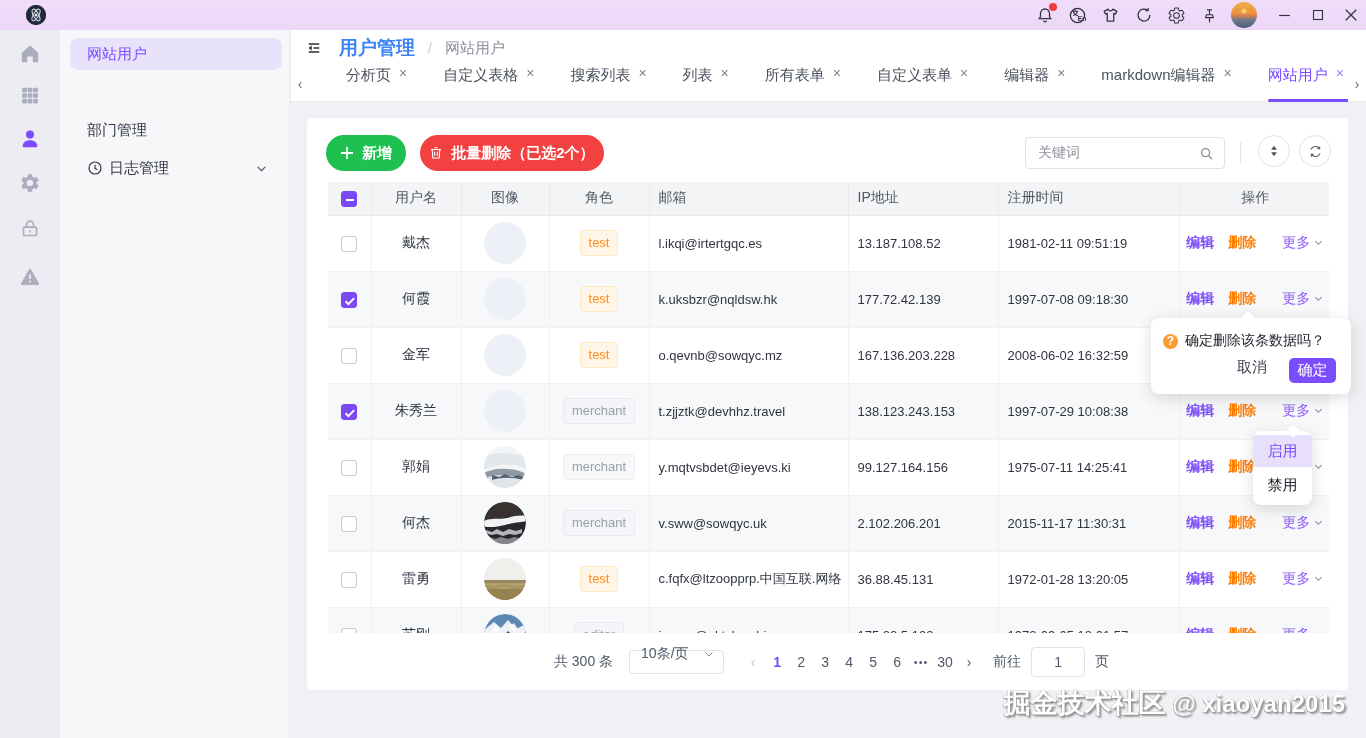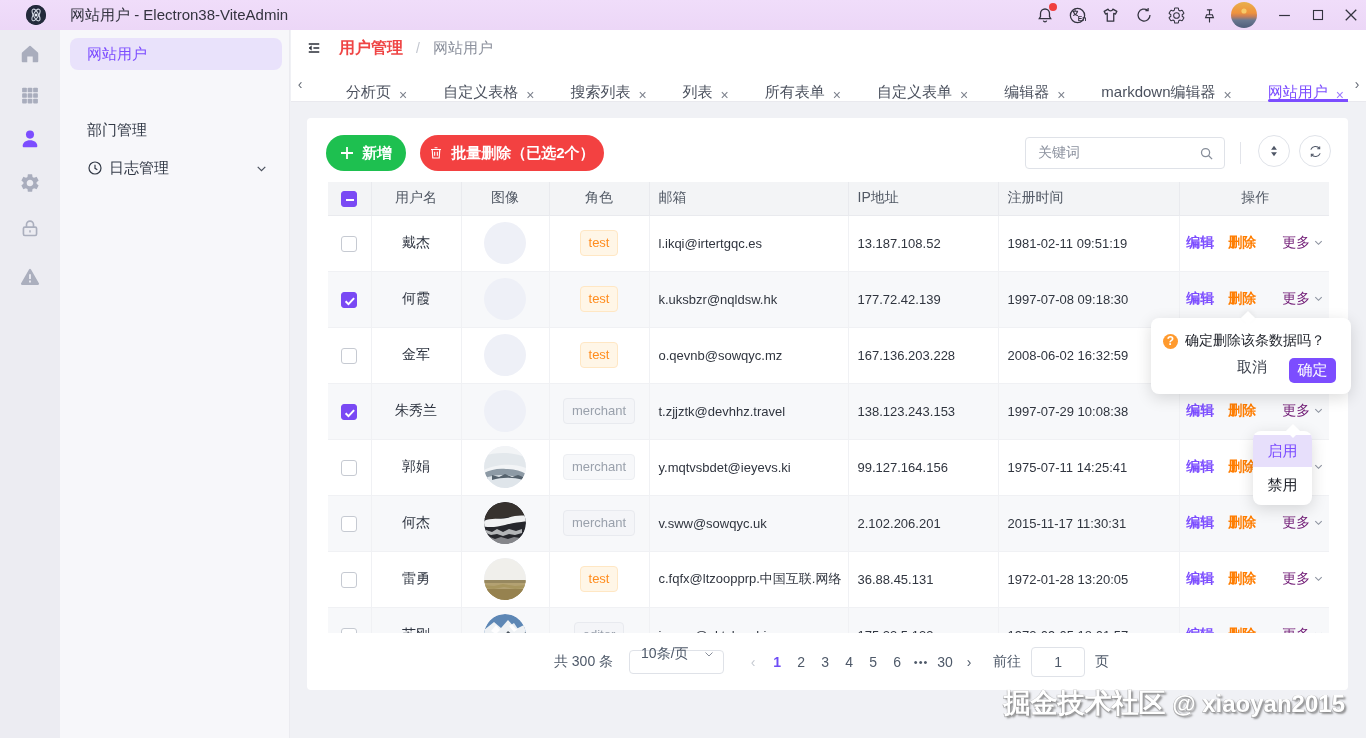--- a/index.html
+++ b/index.html
@@ -13,27 +13,27 @@
 .tbi{width:33px;height:30px;display:flex;align-items:center;justify-content:center;position:relative}
 .winbtn{width:33px;height:30px;display:flex;align-items:center;justify-content:center;color:#33333f}
 .rail{position:absolute;left:0;top:30px;width:60px;height:708px;background:#ececf2}
 .rail .ric{position:absolute;left:50%;transform:translateX(-50%)}
 .side{position:absolute;left:60px;top:30px;width:230px;height:708px;background:#f7f7fa;border-right:1px solid #ebebf0}
 .mitem{position:absolute;left:10px;width:212px;height:32px;border-radius:8px;display:flex;align-items:center;padding-left:17px;font-size:15px;color:#333a47}
 .mitem.active{background:#e9e2fb;color:#7c4dff}
 .main{position:absolute;left:291px;top:30px;width:1075px;height:708px;background:#f0f1f5}
 .crumb{position:absolute;left:0;top:0;width:1075px;height:36px;background:#fff;display:flex;align-items:center}
 .crumb .fold{margin-left:16px;margin-right:18px;display:flex}
-.crumb .b1{font-weight:bold;font-size:16px;color:#ef4444}
+.crumb .b1{font-weight:bold;font-size:19px;color:#3b82f6}
 .crumb .sep{color:#c2c6cf;margin:0 13px;font-size:14px}
 .crumb .b2{font-size:15px;color:#8b909c}
 .tabbar{position:absolute;left:0;top:36px;width:1075px;height:36px;background:#fff;border-bottom:1px solid #e9e9ee;display:flex;align-items:center}
 .tabarrow{width:18px;text-align:center;color:#646a75;font-size:14px;flex:none}
 .tabs{display:flex;flex:1;height:36px;margin-left:19px;overflow:hidden}
-.tab{position:relative;display:flex;align-items:flex-end;height:36px;padding:0 18px;font-size:15px;color:#4b515e;white-space:nowrap}
+.tab{position:relative;display:flex;align-items:flex-start;height:36px;padding:0 18px;font-size:15px;color:#4b515e;white-space:nowrap}
 .tab .x{margin-left:8px;font-size:14px;color:#7d828d;line-height:1}
 .tab.active{color:#7c4dff}
 .tab.active .x{color:#9d7bff}
 .tab.active::after{content:"";position:absolute;left:18px;right:12px;bottom:0;height:3px;background:#7c4dff;border-radius:2px}
 .content{position:absolute;left:0;top:72px;width:1075px;height:636px;background:#f0f1f5}
 .card{position:absolute;left:16px;top:16px;width:1041px;height:572px;background:#fff;border-radius:4px}
 .toolbar{position:absolute;left:19px;top:17px;right:19px;height:36px}
 .btn{display:inline-flex;align-items:center;justify-content:center;height:36px;border-radius:18px;color:#fff;font-size:15px;font-weight:bold;vertical-align:top}
 .btn-green{width:80px;background:#1ec050}
 .btn-red{width:184px;background:#f34141;margin-left:10px}
@@ -56,21 +56,21 @@
 tbody tr.even td{background:#f7f8fa}
 .ckbox{display:inline-block;width:16px;height:16px;border:1px solid #c6cad2;border-radius:3px;background:#fff;vertical-align:middle}
 .ckbox.on{border-color:#7a49f4;background:#7a49f4;position:relative}
 .ava{display:inline-block;width:42px;height:42px;border-radius:50%;background:#eef0f7;vertical-align:middle}
 .tag{display:inline-block;height:26px;line-height:24px;padding:0 8px;border-radius:4px;font-size:13px}
 .tag-test{background:#fff6e7;border:1px solid #ffe7c4;color:#ff8d1f}
 .tag-mer{background:#f7f8fa;border:1px solid #eceef2;color:#9aa1ac}
 tbody tr.even .tag-mer{background:#f4f5f8;border-color:#e8eaef}
 .lk-e{color:#7c4dff;font-weight:bold}
 .lk-d{color:#ff7d00;font-weight:bold;margin-left:14px}
-.lk-m{color:#701a75;margin-left:26px}
+.lk-m{color:#8b5cf6;margin-left:26px}
 .pager{position:absolute;left:4px;top:528px;width:1041px;height:32px;display:flex;align-items:center;justify-content:center;font-size:14px;color:#4e5969}
 .pager .total{margin-right:16px}
 .psel{width:95px;height:24px;border:1px solid #dfe2e8;border-radius:4px;display:flex;align-items:center;padding:0 8px 16px 11px;margin-right:17px;color:#4e5969}
 .psel svg{margin-left:auto}
 .pnum{width:24px;text-align:center;flex:none}
 .pnum.cur{color:#6e4df6;font-weight:bold}
 .parrow{width:24px;text-align:center}
 .goto{margin-left:12px;margin-right:0}
 .ginput{display:inline-block;width:54px;height:30px;border:1px solid #dfe2e8;border-radius:4px;text-align:center;line-height:28px;margin:0 10px;background:#fff}
 .popconfirm{position:absolute;left:1151px;top:318px;width:200px;height:76px;background:#fff;border-radius:8px;box-shadow:0 4px 16px rgba(0,0,0,.14);z-index:60}
@@ -94,21 +94,20 @@
   <div class="appicon">
     <svg width="20" height="20" viewBox="0 0 20 20">
         <circle cx="10" cy="10" r="10" fill="#232a3b"></circle>
         <g stroke="#cdd3de" stroke-width="1.1" fill="none">
           <ellipse cx="10" cy="10" rx="6.5" ry="2.6" transform="rotate(60 10 10)"></ellipse>
           <ellipse cx="10" cy="10" rx="6.5" ry="2.6" transform="rotate(-60 10 10)"></ellipse>
         </g>
         <circle cx="10" cy="10" r="1.5" fill="#e8ecf4"></circle>
       </svg>
   </div>
-  <div class="tb-title">网站用户 - Electron38-ViteAdmin</div>
   <div class="tb-icons">
     <div class="tbi">
         <svg width="18" height="18" viewBox="0 0 24 24" fill="none" stroke="#33333f" stroke-width="1.7">
           <path d="M12 4a6 6 0 0 0-6 6v4.2L4.4 16.8h15.2L18 14.2V10a6 6 0 0 0-6-6z"></path>
           <path d="M9.8 19.5a2.3 2.3 0 0 0 4.4 0"></path>
         </svg>
         <span style="position:absolute;right:4px;top:3px;width:8px;height:8px;border-radius:50%;background:#f03e3e"></span>
       </div>
     <div class="tbi">
         <svg width="19" height="19" viewBox="0 0 24 24" fill="none" stroke="#33333f" stroke-width="1.6">

